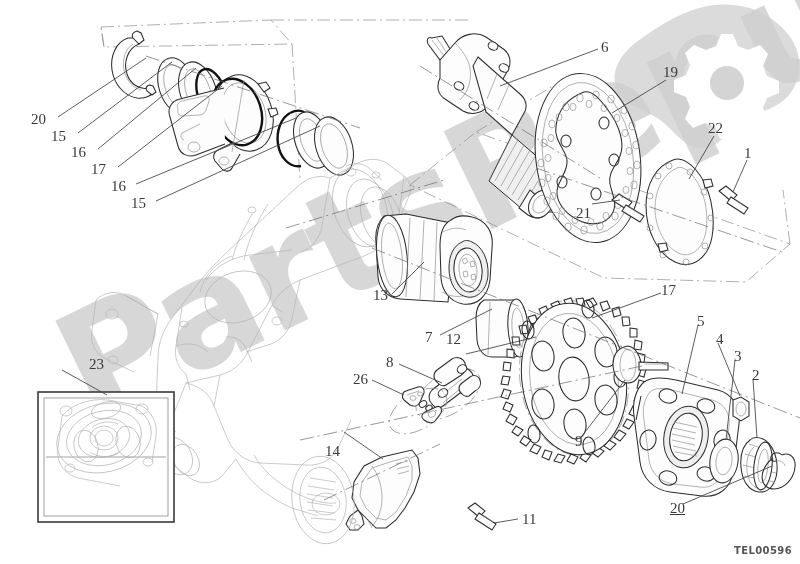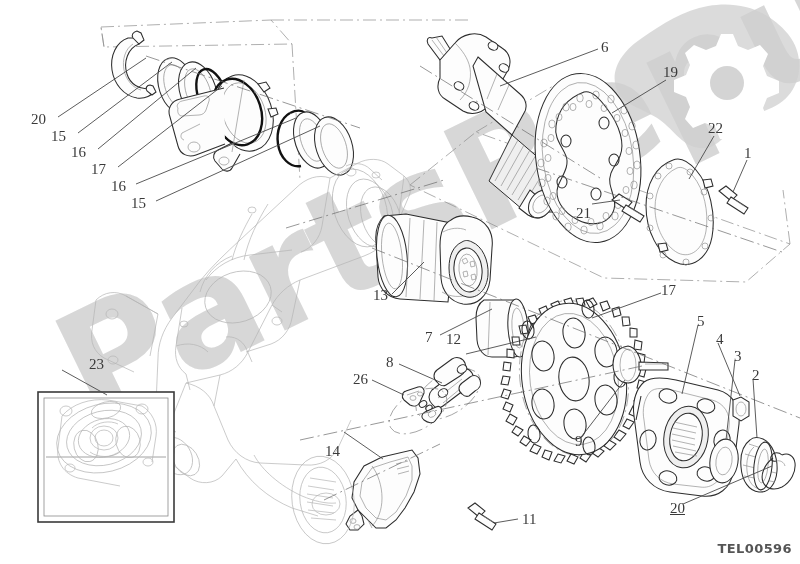--- a/index.html
+++ b/index.html
@@ -62,21 +62,21 @@
     color: #3a3a3a;
     z-index: 5;
     line-height: 1;
     white-space: nowrap;
   }
   #doc-code {
     position: absolute;
     right: 8px;
     bottom: 8px;
     font-family: "DejaVu Sans", sans-serif;
-    font-size: 13px;
+    font-size: 10px;
     font-weight: 700;
     color: #555;
     letter-spacing: .4px;
     z-index: 6;
   }
   .ln { stroke: #4a4a4a; stroke-width: .9; fill: none; }
   .pt { stroke: #2d2d2d; stroke-width: 1.05; fill: none; }
   .pt-f { stroke: #2d2d2d; stroke-width: 1.05; fill: #fdfdfd; }
   .pt-g { stroke: #2d2d2d; stroke-width: 1.0; fill: #efefef; }
   .pt-bold { stroke: #111; stroke-width: 2.4; fill: none; }

